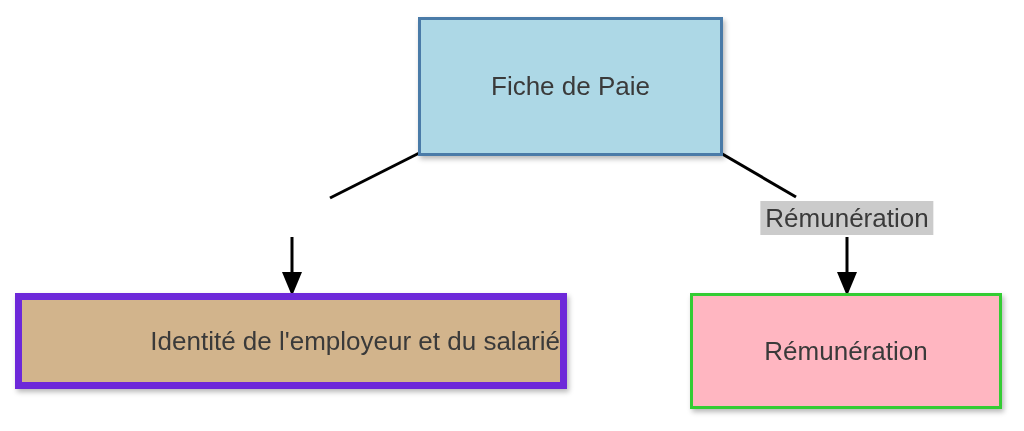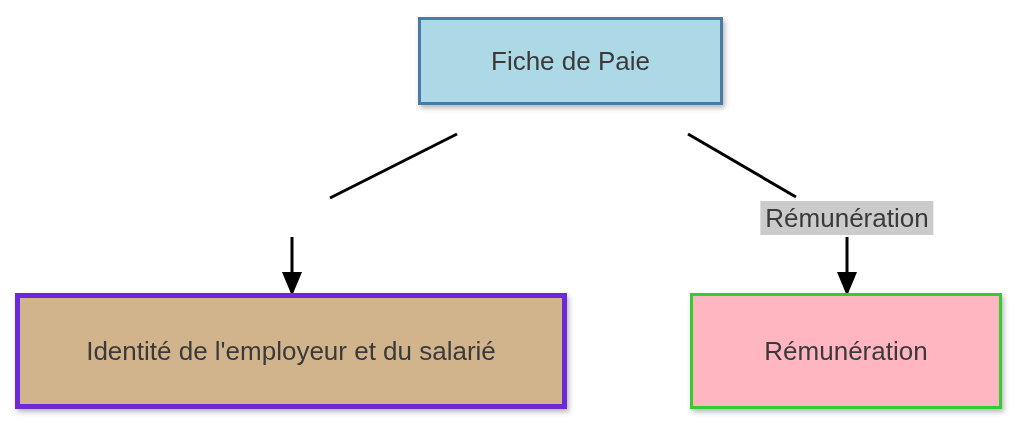--- a/index.html
+++ b/index.html
@@ -32,31 +32,32 @@
     text-align: center;
     font-size: 26px;
     color: #3a3a3a;
     box-shadow: 2px 3px 5px rgba(0,0,0,0.28);
     cursor: default;
   }
   .node-root {
     left: 418px;
     top: 17px;
     width: 305px;
-    height: 88px;
+    height: 139px;
     background: #add8e6;
     border: 3px solid #4a7ba8;
   }
   .node-identity {
     left: 15px;
     top: 293px;
     width: 552px;
-    height: 116px;
+    height: 96px;
     background: #d2b48c;
-    border: 5px solid #6d28d9;
+    border: 7px solid #6d28d9;
+    justify-content: flex-end;
   }
   .node-remuneration {
     left: 690px;
     top: 293px;
     width: 312px;
     height: 116px;
     background: #ffb6c1;
     border: 3px solid #33cc33;
   }
   .edge-label {

